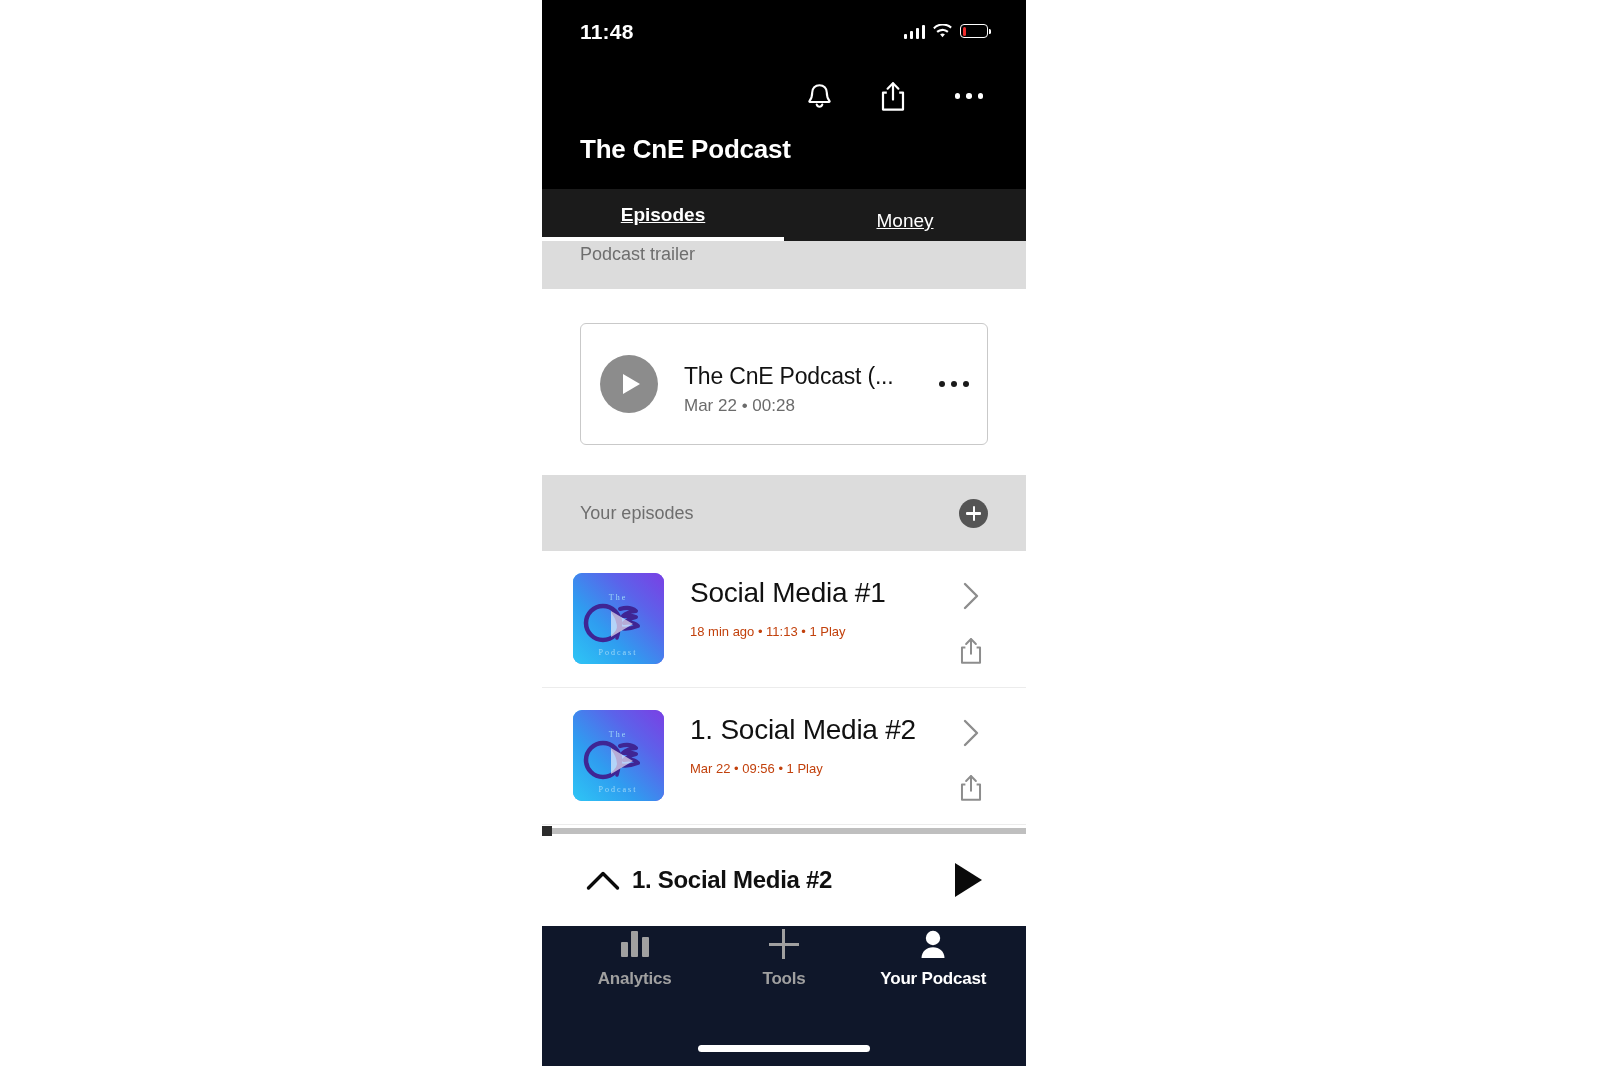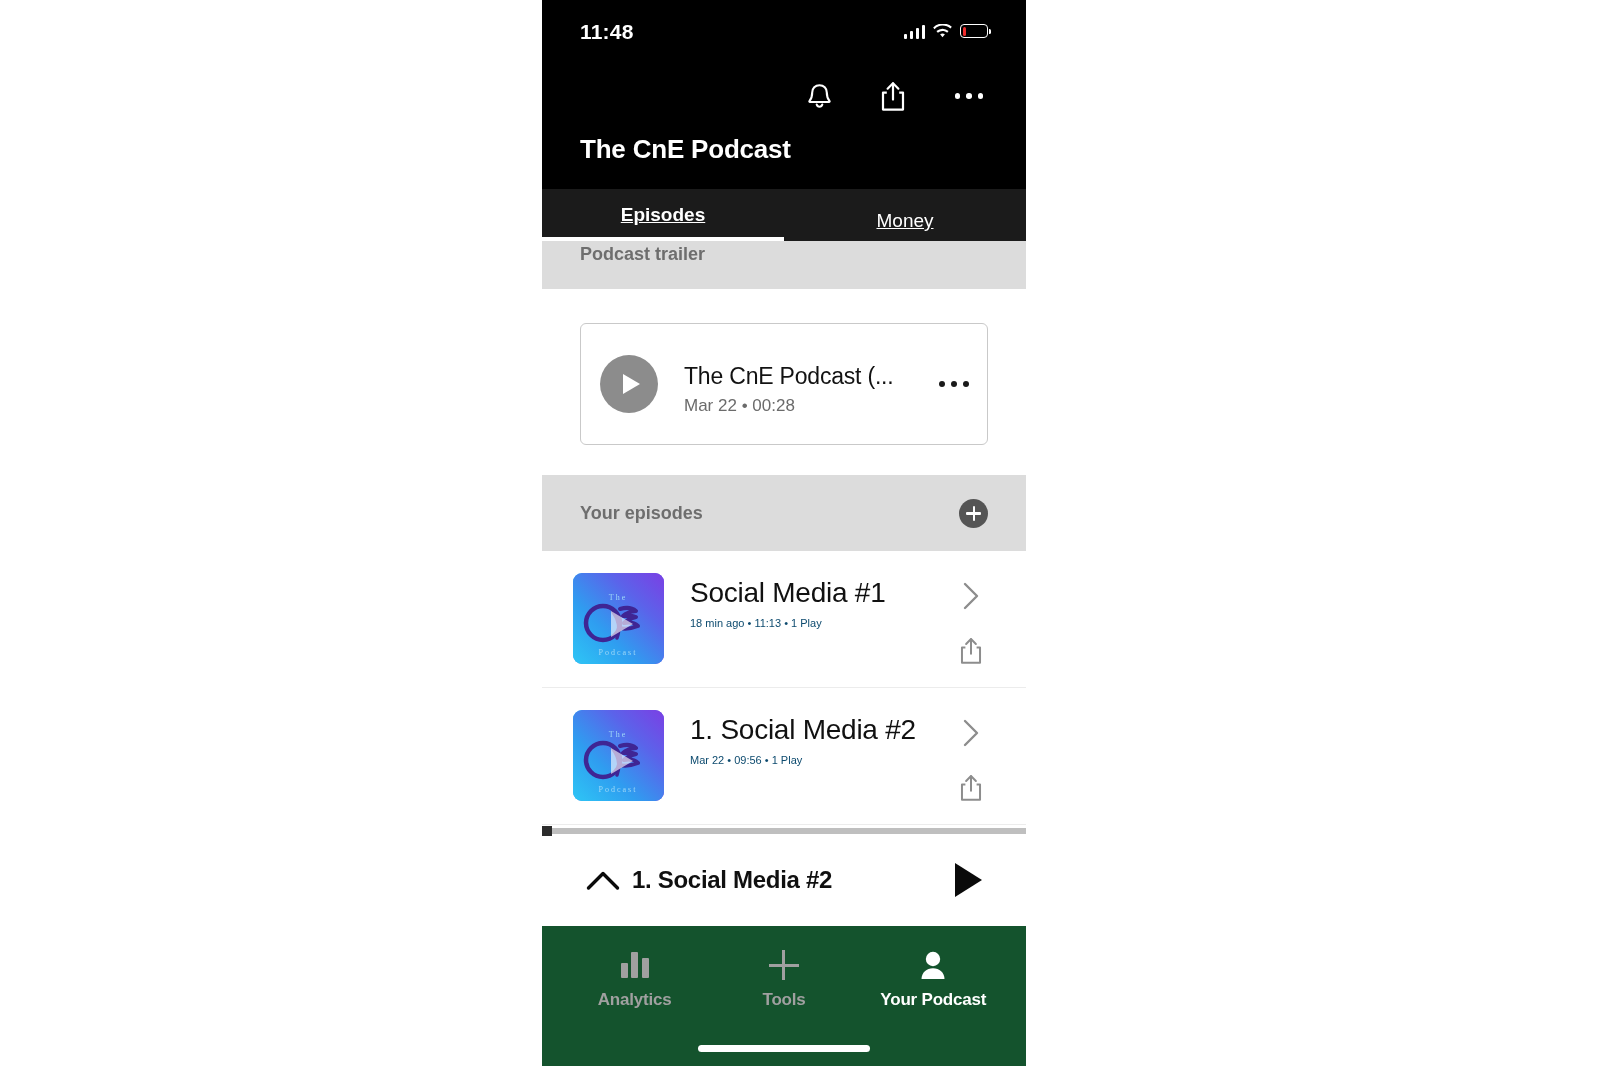--- a/index.html
+++ b/index.html
@@ -187,21 +187,21 @@
   }
 
   .section-head {
     background: #dcdcdc;
     padding: 0 38px;
     display: flex;
     align-items: center;
     justify-content: space-between;
     color: #6e6e6e;
     font-size: 18px;
-    font-weight: bold;
+    font-weight: normal;
   }
   .section-head.trailer {
     height: 48px;
     align-items: flex-start;
     padding-top: 3px;
   }
   .section-head.yours {
     height: 76px;
     margin-top: 0;
     gap: 32px;
@@ -324,23 +324,23 @@
   }
   .ep-title {
     font-size: 28px;
     color: #111111;
     letter-spacing: -0.25px;
     white-space: nowrap;
     overflow: hidden;
     text-overflow: ellipsis;
   }
   .ep-meta {
-    font-size: 11px;
-    color: #0c4a6e;
-    margin-top: 8px;
+    font-size: 13px;
+    color: #c2410c;
+    margin-top: 15px;
   }
   .ep-actions {
     flex: 0 0 auto;
     width: 34px;
     display: flex;
     flex-direction: column;
     align-items: center;
     justify-content: flex-start;
     gap: 26px;
     padding-top: 8px;
@@ -392,26 +392,26 @@
     width: 0; height: 0;
     border-left: 27px solid #0a0a0a;
     border-top: 17px solid transparent;
     border-bottom: 17px solid transparent;
     cursor: pointer;
   }
 
   
   .bottomnav {
     flex: 0 0 auto;
-    background: #14532d;
+    background: #0f172a;
     height: 140px;
     display: flex;
     flex-direction: column;
     justify-content: flex-start;
-    padding-top: 23px;
+    padding-top: 2px;
   }
   .nav-items {
     display: flex;
     align-items: flex-start;
     justify-content: space-around;
     padding: 0 18px;
   }
   .nav-item {
     display: flex;
     flex-direction: column;

